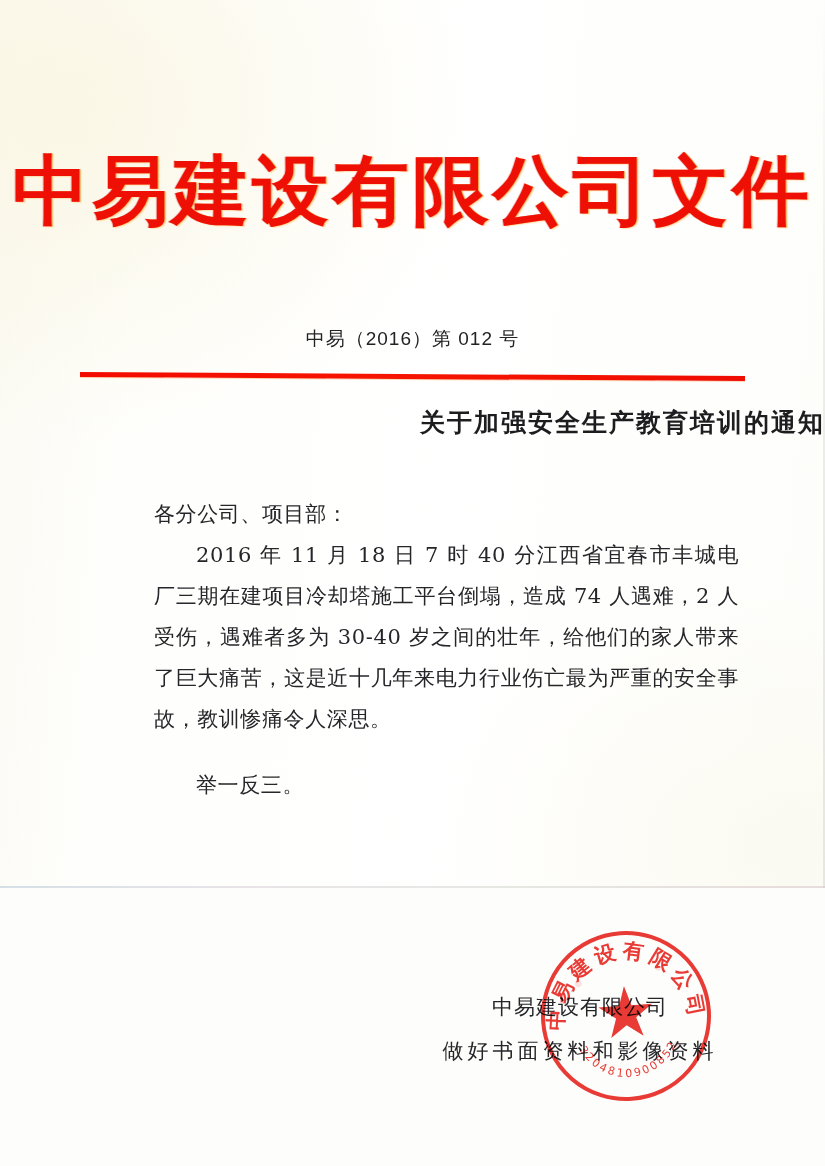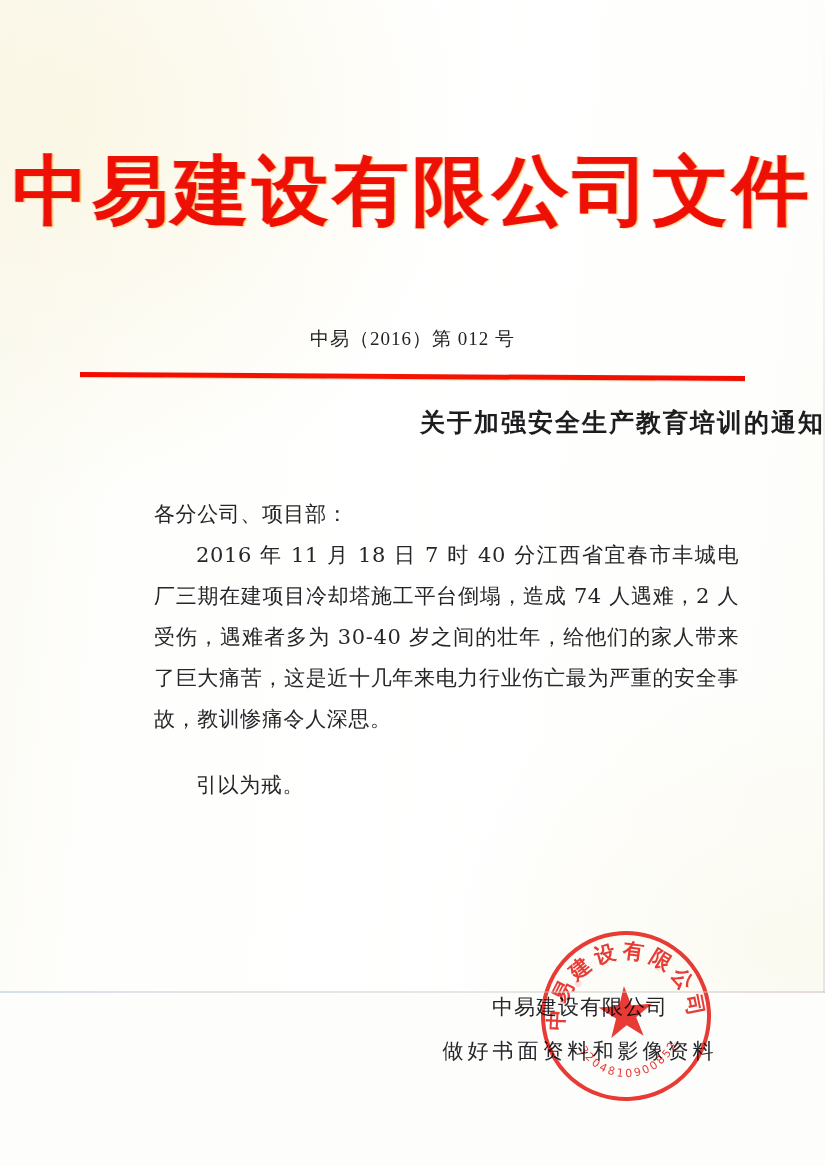--- a/index.html
+++ b/index.html
@@ -11,21 +11,21 @@
     height: 1166px;
     background: #fdfdfb;
     font-family: "DejaVu Serif", serif;
     overflow: hidden;
   }
 
   
   .page {
     position: relative;
     width: 825px;
-    height: 993px;
+    height: 888px;
     background:
       linear-gradient(95deg, #fbfaf3 0%, #fefefc 18%, #ffffff 55%, #fdfdfa 100%);
     box-sizing: border-box;
   }
   
   .scan-tint {
     position: absolute;
     inset: 0;
     background:
       radial-gradient(ellipse 70% 55% at 8% 12%, rgba(250,246,226,0.85), rgba(255,255,255,0) 70%),
@@ -75,21 +75,21 @@
       -1px 0 0 rgba(200,0,0,0.25);
     white-space: nowrap;
   }
 
   .doc-number {
     position: absolute;
     left: 0;
     right: 0;
     top: 326px;
     text-align: center;
-    font-family: Liberation Serif, serif;
+    font-family: Liberation Sans, sans-serif;
     font-size: 19px;
     letter-spacing: 1px;
     color: #232326;
   }
 
   .red-rule {
     position: absolute;
     left: 80px;
     width: 665px;
     top: 372px;
@@ -230,21 +230,21 @@
 
   <div class="doc-number">中易（2016）第 012 号</div>
 
   <div class="red-rule"></div>
 
   <div class="doc-title">关于加强安全生产教育培训的通知</div>
 
   <div class="body-block">
     <p class="salutation">各分公司、项目部：</p>
     <p class="para">2016 年 11 月 18 日 7 时 40 分江西省宜春市丰城电厂三期在建项目冷却塔施工平台倒塌，造成 74 人遇难，2 人受伤，遇难者多为 30-40 岁之间的壮年，给他们的家人带来了巨大痛苦，这是近十几年来电力行业伤亡最为严重的安全事故，教训惨痛令人深思。</p>
-    <p class="closing">引以为戒。</p>
+    <p class="closing">举一反三。</p>
   </div>
 
   <div class="signature-block">
     <p class="sign-company">中易建设有限公司</p>
     <p class="sign-date">做好书面资料和影像资料</p>
   </div>
 
   <div class="seal">
     <div class="seal-inner">
       <svg class="seal-arc-text" viewBox="0 0 162 162">

